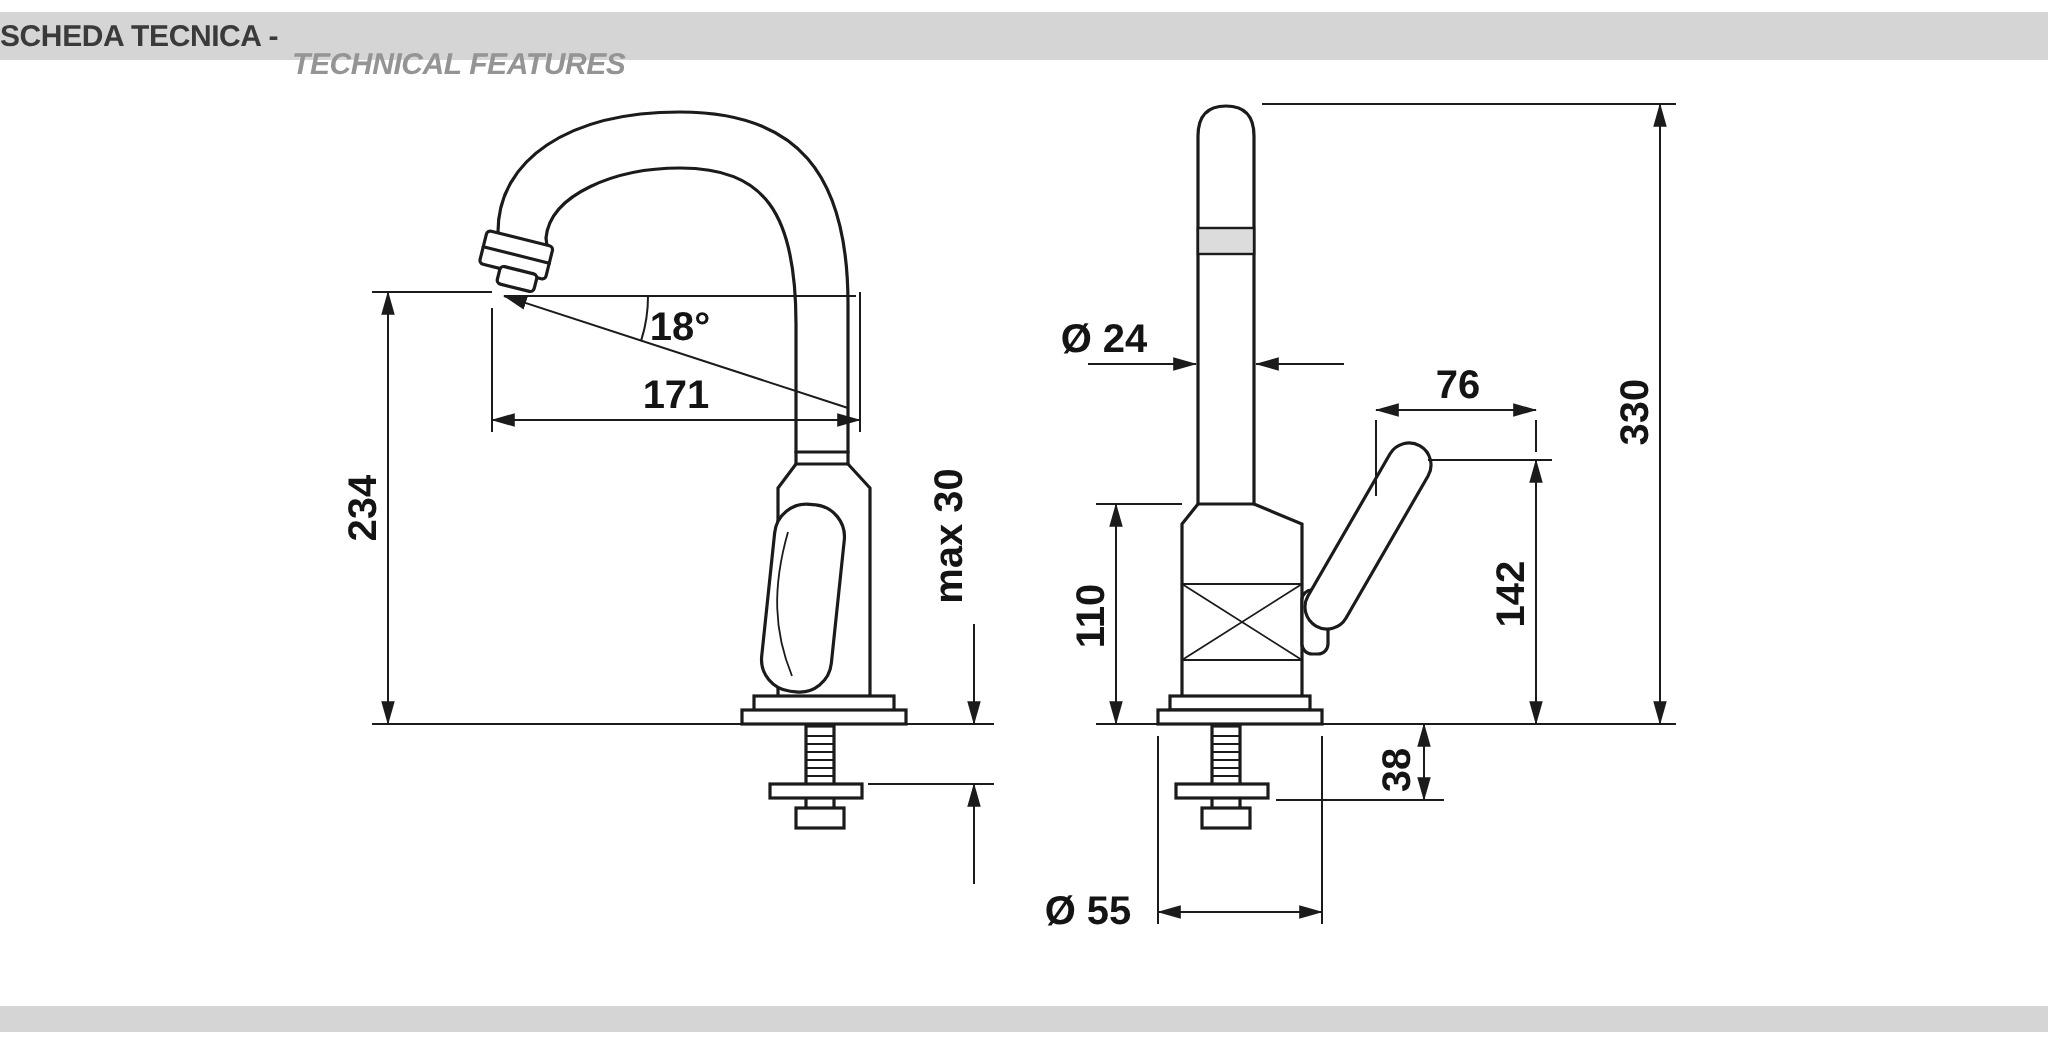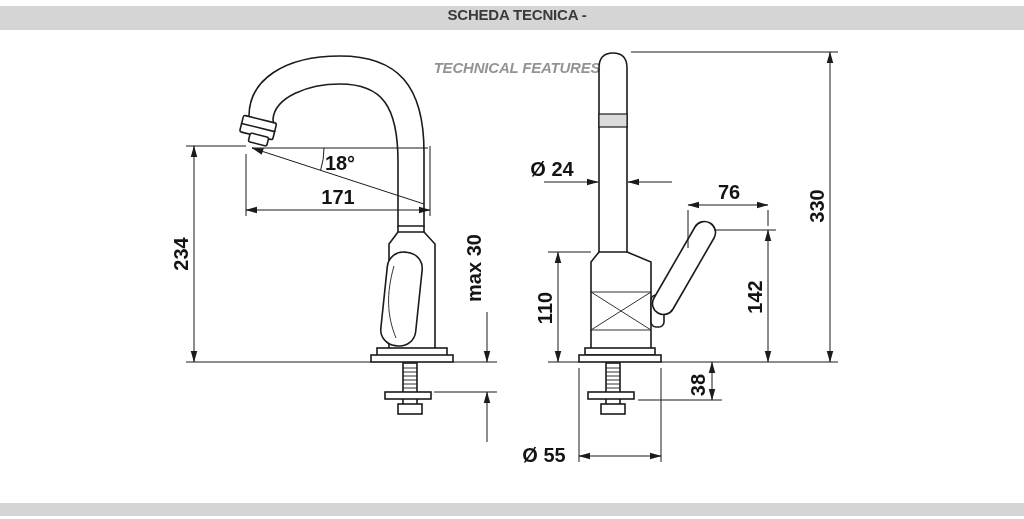--- a/index.html
+++ b/index.html
@@ -1,19 +1,19 @@
 <!DOCTYPE html>
 <html><head>
 <meta charset="utf-8">
 <style>
   html,body{margin:0;padding:0;background:#fff;}
   .page{position:relative;width:1024px;height:519px;background:#fff;overflow:hidden;
         font-family:"Liberation Sans",sans-serif;}
   .topbar{position:absolute;top:6px;left:0;right:0;height:24px;background:#d5d5d5;
-          display:flex;align-items:center;padding-left:10px;gap:7px;flex-direction:column;}
+          display:flex;align-items:center;gap:7px;}
   .topbar .t1{font-weight:700;font-size:15px;color:#3a3a3a;letter-spacing:-0.2px;}
   .topbar .t2{font-weight:700;font-style:italic;font-size:15px;color:#949494;letter-spacing:-0.2px;margin-top:29px;}
   .botbar{position:absolute;left:0;right:0;bottom:3px;height:13px;background:#d5d5d5;}
   svg{position:absolute;left:0;top:0;}
   .o{stroke:#1b1b1b;stroke-width:1.6;fill:none;stroke-linecap:round;}
   .ow{stroke:#1b1b1b;stroke-width:1.6;fill:#fff;}
   .og{stroke:#1b1b1b;stroke-width:1.2;fill:#dcdcdc;}
   .d{stroke:#1b1b1b;stroke-width:1;fill:none;}
   .thin{stroke:#1b1b1b;stroke-width:0.9;fill:none;}
   text{font-family:"Liberation Sans",sans-serif;font-size:20px;font-weight:600;fill:#141414;}

